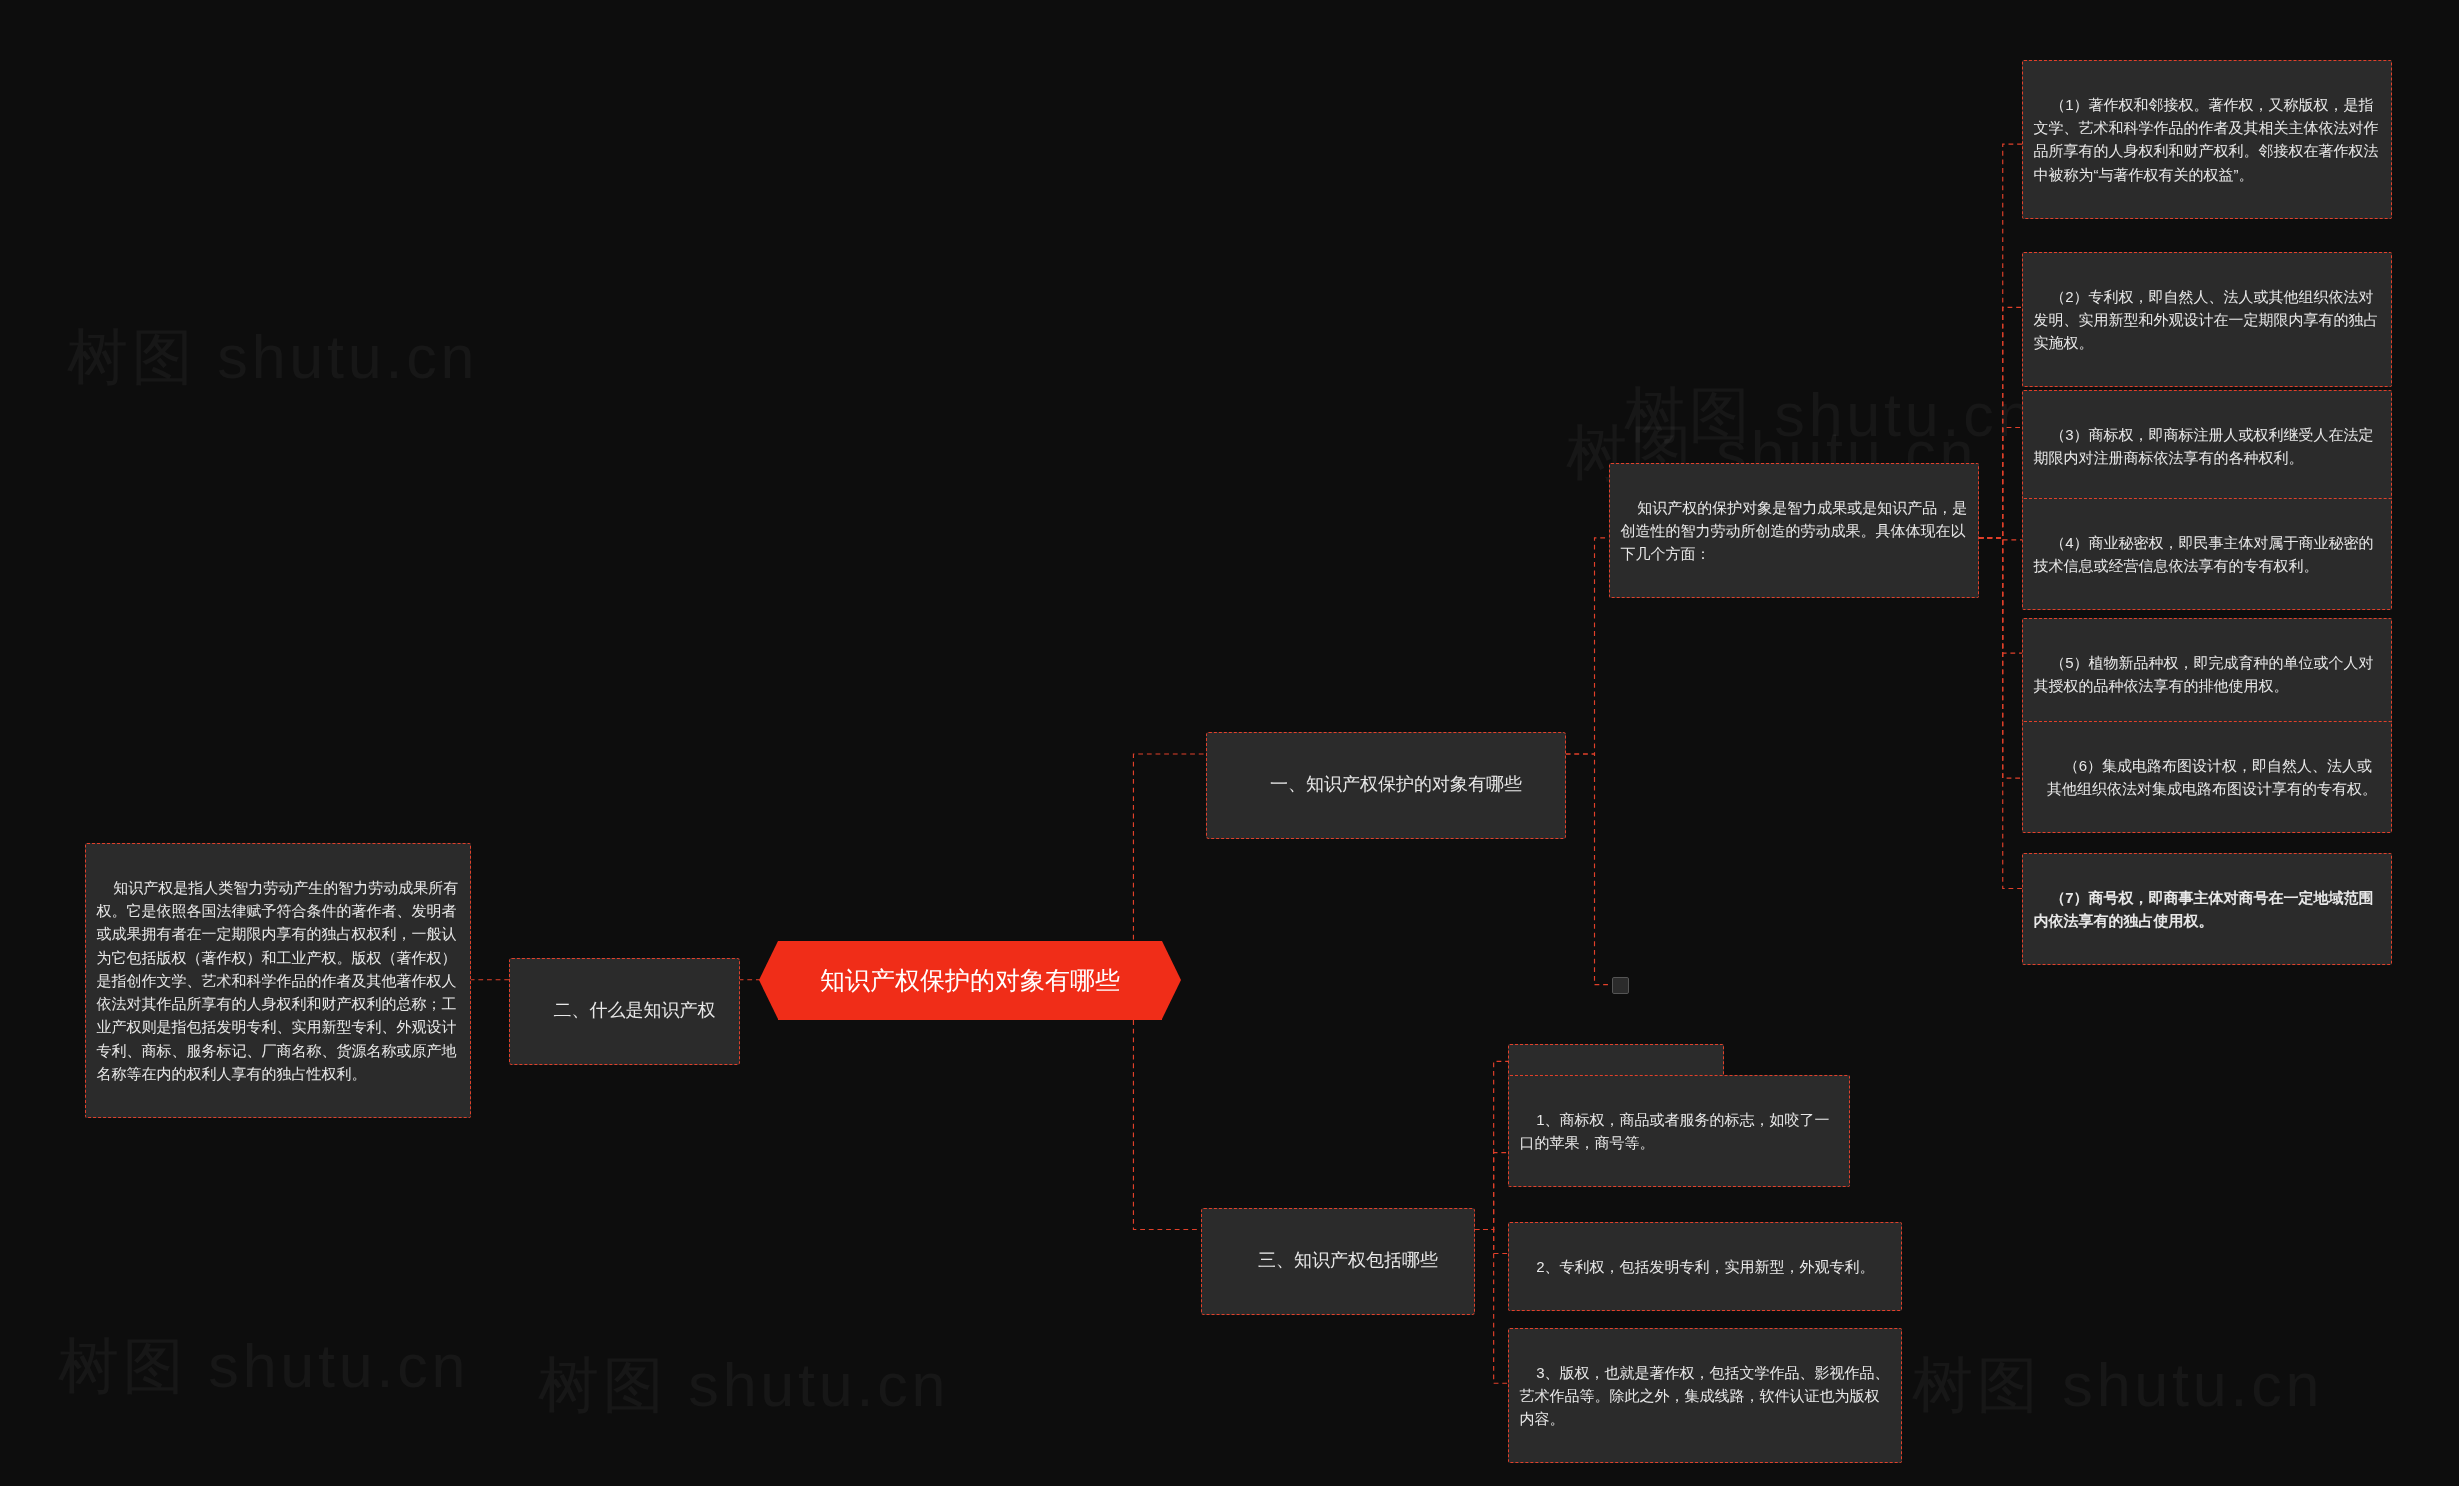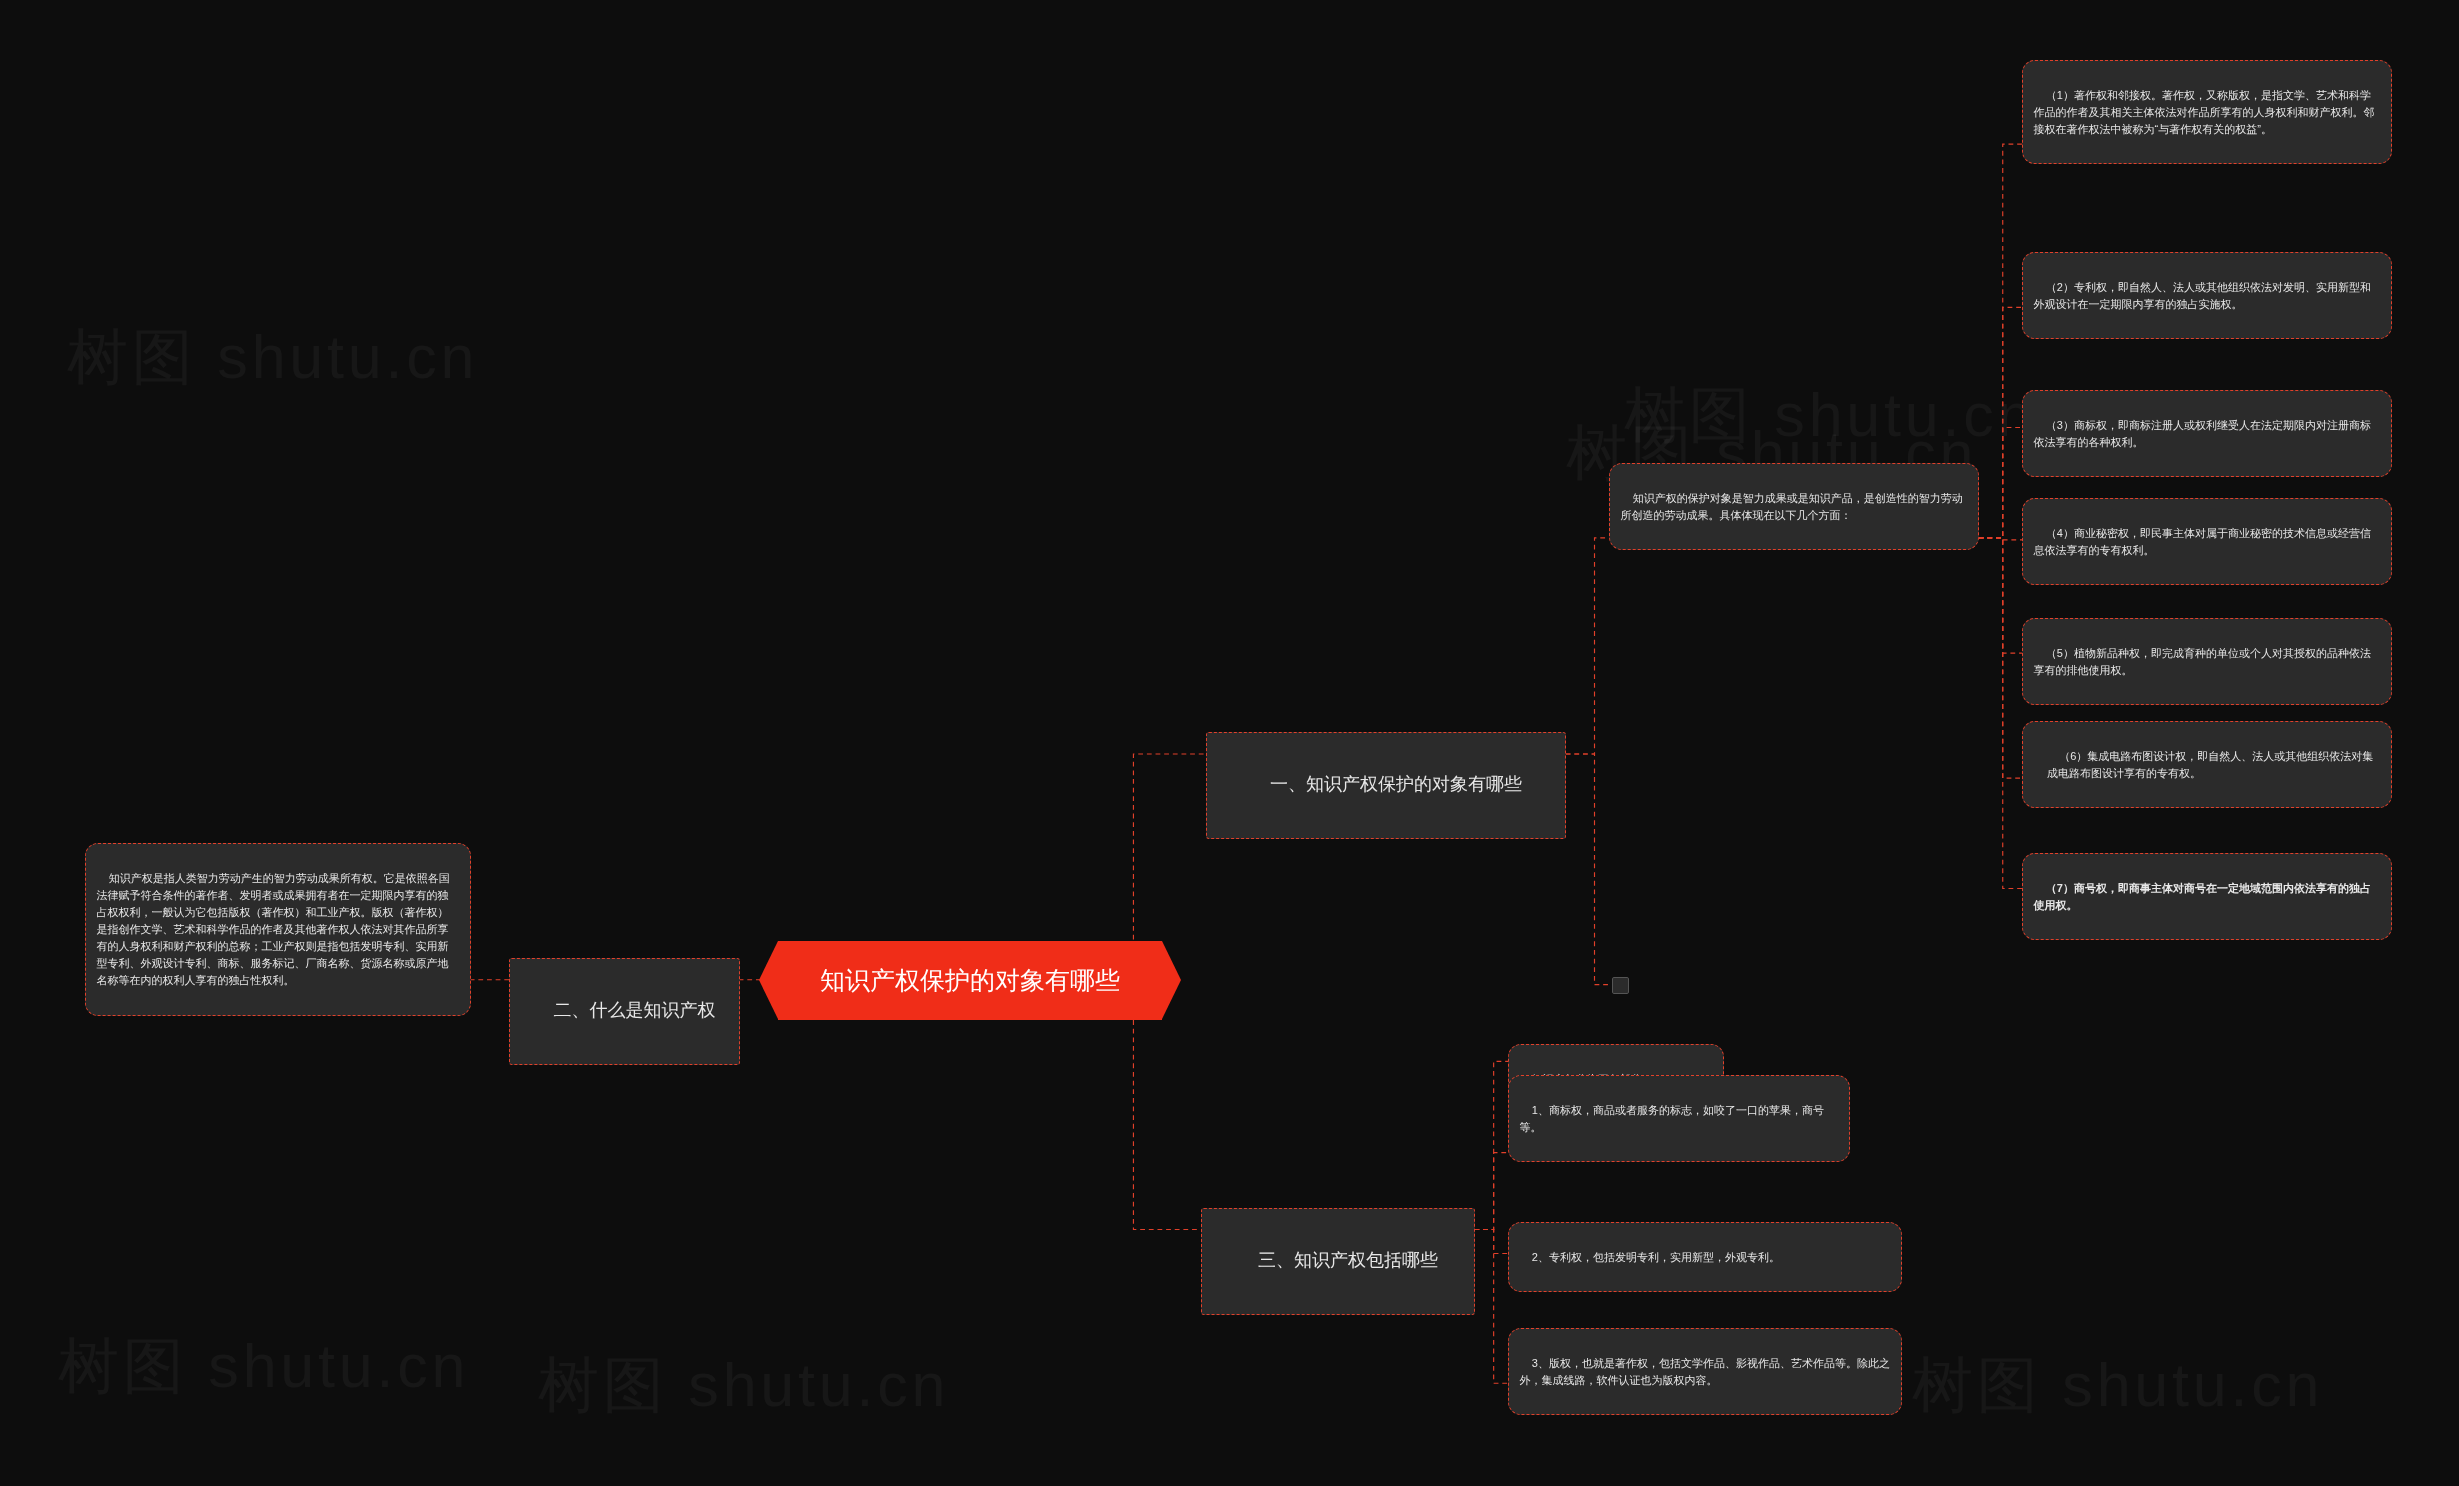--- a/index.html
+++ b/index.html
@@ -29,23 +29,23 @@
     position: absolute;
     box-sizing: border-box;
     color: #e8e8e8;
     line-height: 1.55;
     white-space: pre-wrap;
     word-break: break-all;
   }
   .leaf {
     background: #2b2b2b;
     border: 1px dashed #e1402a;
-    border-radius: 13px;
+    border-radius: 2px;
     padding: 8.6px 10.6px;
-    font-size: 11px;
+    font-size: 15px;
   }
   .branch {
     background: #2b2b2b;
     border: 1px dashed #e1402a;
     border-radius: 2.9px;
     padding: 10.6px 15.4px;
     font-size: 18px;
     text-align: center;
   }
   .root {

